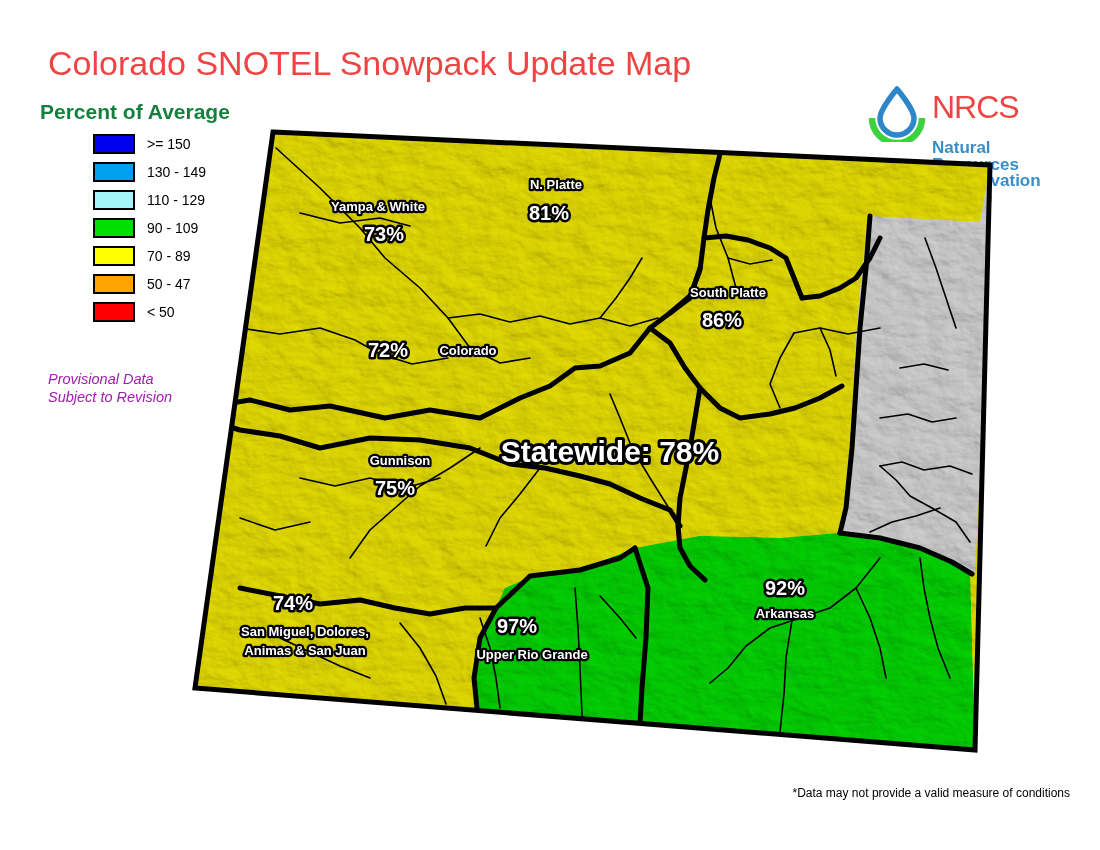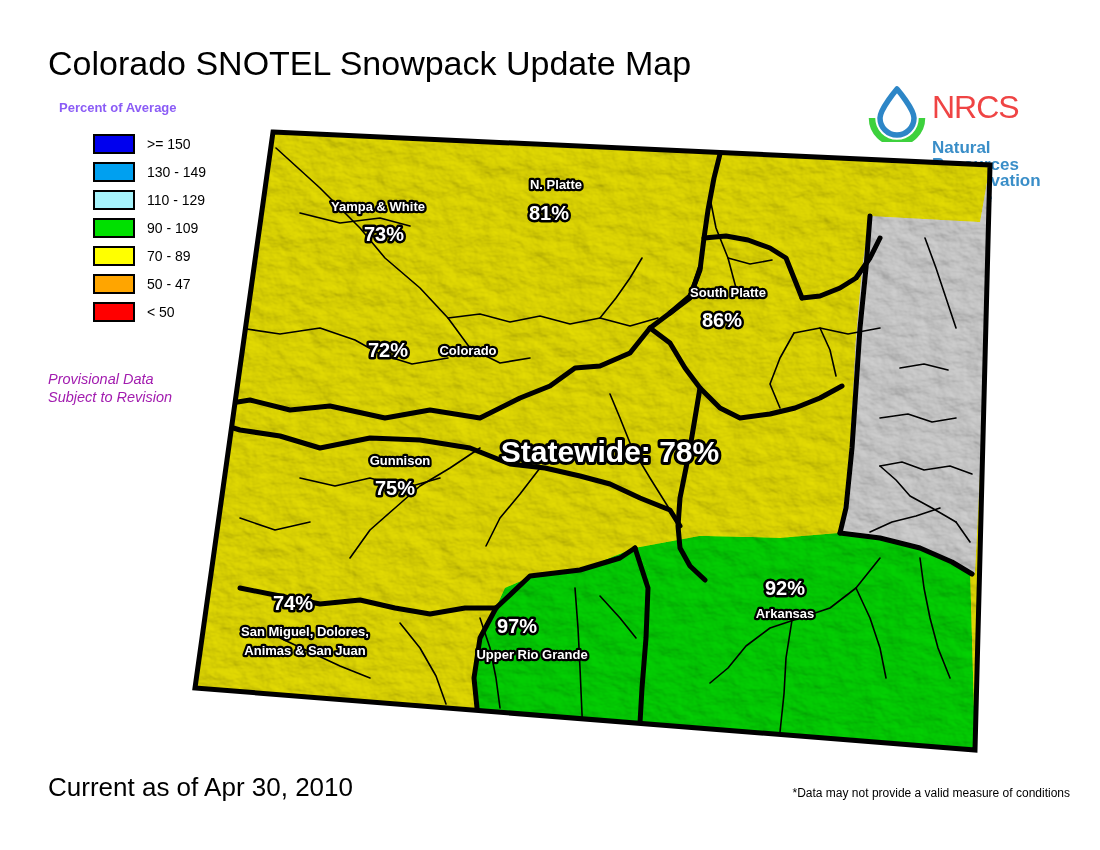--- a/index.html
+++ b/index.html
@@ -6,28 +6,28 @@
   body{
     width:1100px;height:850px;background:#ffffff;
     font-family:"Liberation Sans", sans-serif;
     overflow:hidden;position:relative;
   }
   #page{position:absolute;left:0;top:0;width:1100px;height:850px;}
 
   
   #title{
     position:absolute;left:48px;top:44px;
-    font-size:34px;font-weight:400;color:#000000;
+    font-size:34px;font-weight:400;color:#ef4444;
     letter-spacing:0px;white-space:nowrap;
   }
 
   
   #legend-title{
-    position:absolute;left:59px;top:100px;
-    font-size:13px;font-weight:bold;color:#8b5cf6;white-space:nowrap;
+    position:absolute;left:40px;top:100px;
+    font-size:21px;font-weight:bold;color:#15803d;white-space:nowrap;
   }
   #legend{position:absolute;left:93px;top:131px;width:130px;}
   .legend-row{
     display:flex;align-items:center;height:25px;margin-bottom:3px;
   }
   .legend-swatch{
     width:42px;height:20px;border:2px solid #000;box-sizing:border-box;
     flex:0 0 auto;
   }
   .legend-label{
@@ -261,16 +261,15 @@
         <text class="map-label lbl-name" x="352" y="538">Upper Rio Grande</text>
 
         <text class="map-label lbl-pct" x="605" y="472">92%</text>
         <text class="map-label lbl-name" x="605" y="497">Arkansas</text>
 
         <text class="map-label lbl-state" x="430" y="336">Statewide: 78%</text>
       </g>
     </svg>
   </div>
 
-  <div id="footer-date">Current as of Apr 30, 2010</div>
   <div id="footer-note">*Data may not provide a valid measure of conditions</div>
 
 </div>
 
 </body></html>

